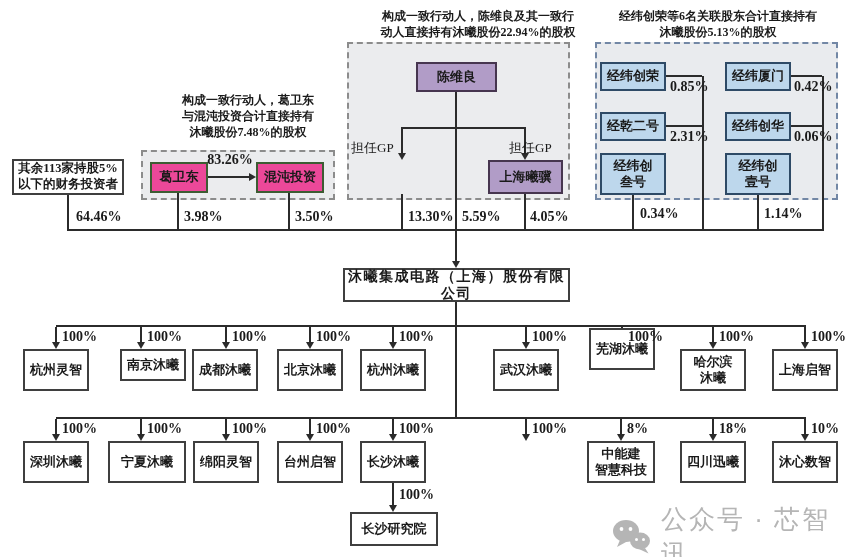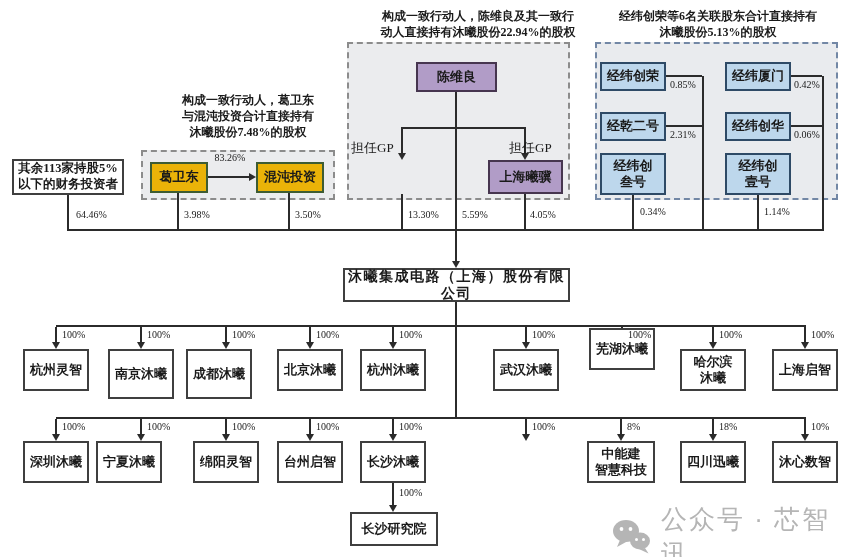--- a/index.html
+++ b/index.html
@@ -6,29 +6,29 @@
   .cv{position:relative;width:850px;height:557px;background:#fff;overflow:hidden;
       font-family:"Liberation Serif","DejaVu Serif",serif;color:#1a1a1a;}
   .ln{position:absolute;background:#2b2b2b;display:block;}
   .ad{position:absolute;width:0;height:0;border-left:4px solid transparent;
       border-right:4px solid transparent;border-top:7px solid #2b2b2b;display:block;}
   .ar{position:absolute;width:0;height:0;border-top:4px solid transparent;
       border-bottom:4px solid transparent;border-left:7px solid #2b2b2b;display:block;}
   .bx{position:absolute;border:2px solid #3f3f3f;background:#fff;box-sizing:border-box;
       display:flex;align-items:center;justify-content:center;text-align:center;
       font-size:13px;font-weight:600;line-height:1.25;white-space:pre-line;}
-  .bx.g{background:#eab308;border-color:#3d5c33;}
+  .bx.g{background:#ec4899;border-color:#3d5c33;}
   .bx.p{background:#b19cc7;border-color:#46354f;}
   .bx.b{background:#bdd7ec;border-color:#2e4a66;}
   .bx.co{font-size:14px;letter-spacing:1.5px;}
   .ctr{position:absolute;background:#ebecee;border:2px dashed #8c8c8c;box-sizing:border-box;}
   .ctr.blue{border-color:#7287a5;background:#e9ebee;}
   .note{position:absolute;text-align:center;font-size:12px;font-weight:700;
         line-height:1.35;white-space:pre-line;}
-  .pct{position:absolute;font-size:10px;font-weight:400;}
+  .pct{position:absolute;font-size:14px;font-weight:700;}
   .gp{position:absolute;font-size:13px;font-weight:400;}
   .wm{position:absolute;display:flex;align-items:center;gap:9px;color:#b5b5b5;
       font-family:"Liberation Sans",sans-serif;font-size:26px;letter-spacing:2px;}
 </style>
 </head>
 <body>
 
 <div class="cv">
 
   <div class="ctr" style="left:141px;top:150px;width:194px;height:50px"></div>
@@ -140,41 +140,41 @@
   <span class="pct" style="left:670px;top:79px">0.85%</span>
   <span class="pct" style="left:670px;top:129px">2.31%</span>
   <span class="pct" style="left:640px;top:206px">0.34%</span>
   <span class="pct" style="left:794px;top:79px">0.42%</span>
   <span class="pct" style="left:794px;top:129px">0.06%</span>
   <span class="pct" style="left:764px;top:206px">1.14%</span>
 
   <div class="bx co" style="left:343px;top:268px;width:227px;height:34px">沐曦集成电路（上海）股份有限公司</div>
 
   <div class="bx" style="left:23px;top:349px;width:66px;height:42px">杭州灵智</div>
-  <div class="bx" style="left:108px;top:349px;width:66px;height:50px">南京沐曦</div>
-  <div class="bx" style="left:186px;top:349px;width:66px;height:50px">成都沐曦</div>
+  <div class="bx" style="left:120px;top:349px;width:66px;height:32px">南京沐曦</div>
+  <div class="bx" style="left:192px;top:349px;width:66px;height:42px">成都沐曦</div>
   <div class="bx" style="left:277px;top:349px;width:66px;height:42px">北京沐曦</div>
   <div class="bx" style="left:360px;top:349px;width:66px;height:42px">杭州沐曦</div>
   <div class="bx" style="left:493px;top:349px;width:66px;height:42px">武汉沐曦</div>
   <div class="bx" style="left:589px;top:328px;width:66px;height:42px">芜湖沐曦</div>
   <div class="bx" style="left:680px;top:349px;width:66px;height:42px">哈尔滨
 沐曦</div>
   <div class="bx" style="left:772px;top:349px;width:66px;height:42px">上海启智</div>
   <span class="pct" style="left:62px;top:329px">100%</span>
   <span class="pct" style="left:147px;top:329px">100%</span>
   <span class="pct" style="left:232px;top:329px">100%</span>
   <span class="pct" style="left:316px;top:329px">100%</span>
   <span class="pct" style="left:399px;top:329px">100%</span>
   <span class="pct" style="left:532px;top:329px">100%</span>
   <span class="pct" style="left:628px;top:329px">100%</span>
   <span class="pct" style="left:719px;top:329px">100%</span>
   <span class="pct" style="left:811px;top:329px">100%</span>
 
   <div class="bx" style="left:23px;top:441px;width:66px;height:42px">深圳沐曦</div>
-  <div class="bx" style="left:96px;top:441px;width:66px;height:42px">宁夏沐曦</div>
+  <div class="bx" style="left:108px;top:441px;width:78px;height:42px">宁夏沐曦</div>
   <div class="bx" style="left:193px;top:441px;width:66px;height:42px">绵阳灵智</div>
   <div class="bx" style="left:277px;top:441px;width:66px;height:42px">台州启智</div>
   <div class="bx" style="left:360px;top:441px;width:66px;height:42px">长沙沐曦</div>
   <div class="bx" style="left:587px;top:441px;width:68px;height:42px">中能建
 智慧科技</div>
   <div class="bx" style="left:680px;top:441px;width:66px;height:42px">四川迅曦</div>
   <div class="bx" style="left:772px;top:441px;width:66px;height:42px">沐心数智</div>
   <span class="pct" style="left:62px;top:421px">100%</span>
   <span class="pct" style="left:147px;top:421px">100%</span>
   <span class="pct" style="left:232px;top:421px">100%</span>

